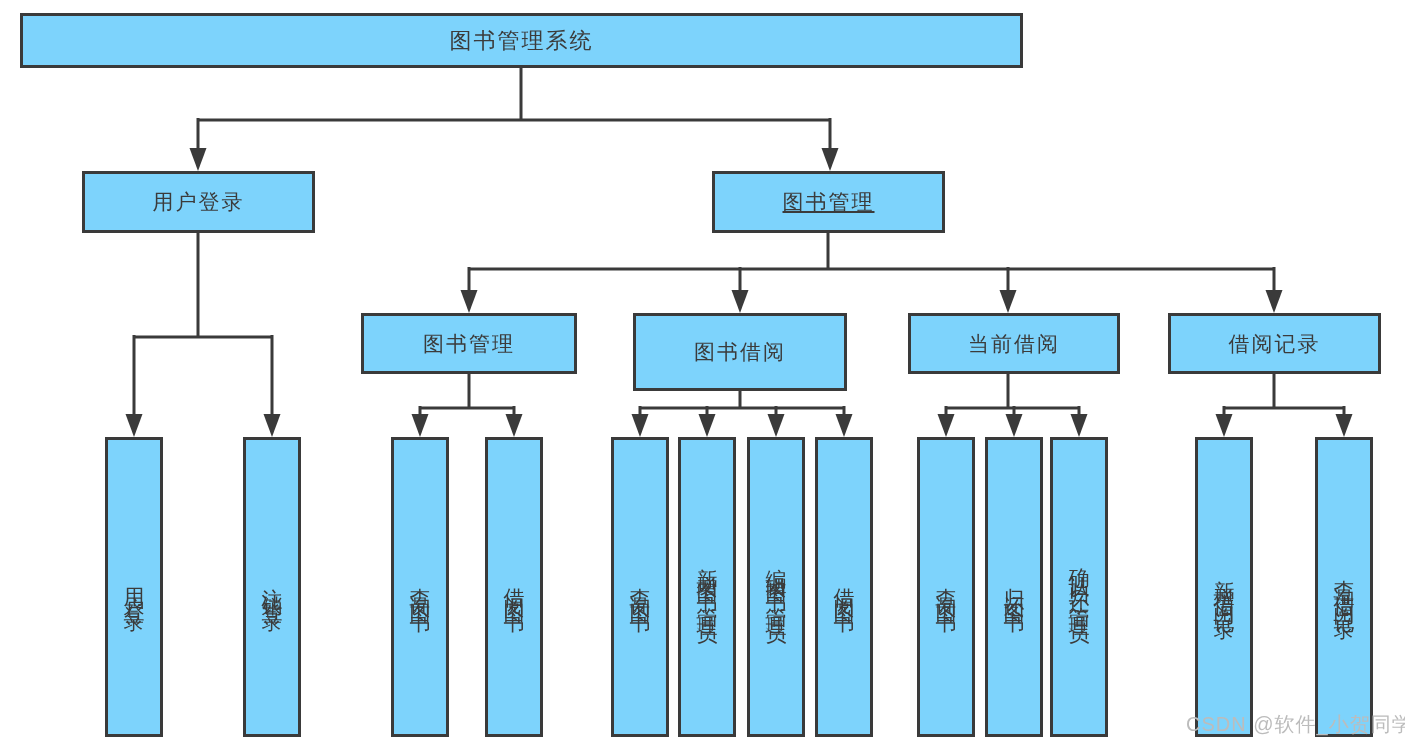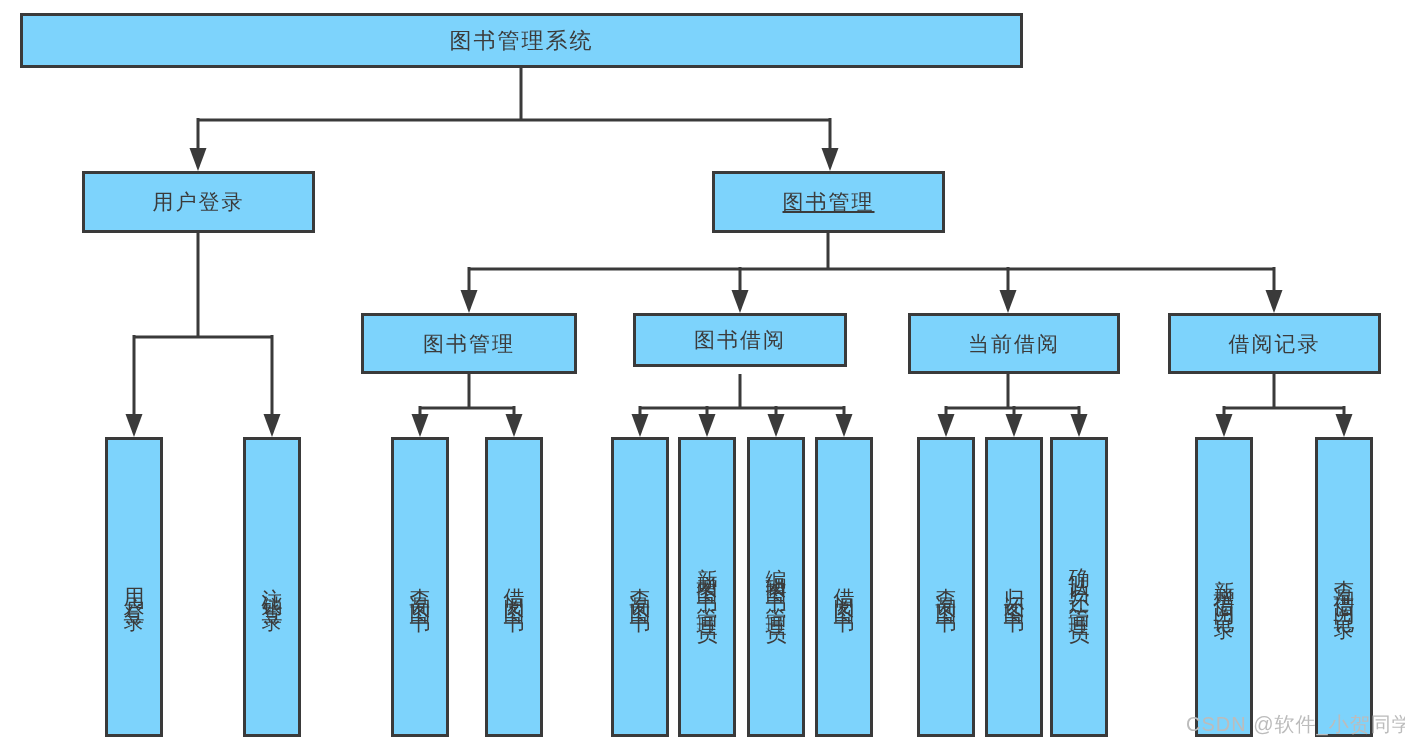--- a/index.html
+++ b/index.html
@@ -94,21 +94,21 @@
     <polygon points="1215.5,414 1232.5,414 1224,437"></polygon>
     <polygon points="1335.5,414 1352.5,414 1344,437"></polygon>
   </svg>
 
   <div class="node title" style="left:20px; top:13px; width:1003px; height:55px;">图书管理系统</div>
 
   <div class="node" style="left:82px; top:171px; width:233px; height:62px;">用户登录</div>
   <div class="node" style="left:712px; top:171px; width:233px; height:62px;text-decoration:underline;">图书管理</div>
 
   <div class="node" style="left:361px; top:313px; width:216px; height:61px;">图书管理</div>
-  <div class="node" style="left:633px; top:313px; width:214px; height:54px;">图书借阅</div>
+  <div class="node" style="left:633px; top:313px; width:214px; height:78px;">图书借阅</div>
   <div class="node" style="left:908px; top:313px; width:212px; height:61px;">当前借阅</div>
   <div class="node" style="left:1168px; top:313px; width:213px; height:61px;">借阅记录</div>
 
   <div class="node leaf" style="left:105px; top:437px; width:58px; height:300px;">用户登录</div>
   <div class="node leaf" style="left:243px; top:437px; width:58px; height:300px;">注销登录</div>
 
   <div class="node leaf" style="left:391px; top:437px; width:58px; height:300px;">查询图书</div>
   <div class="node leaf" style="left:485px; top:437px; width:58px; height:300px;">借阅图书</div>
 
   <div class="node leaf" style="left:611px; top:437px; width:58px; height:300px;">查询图书</div>

